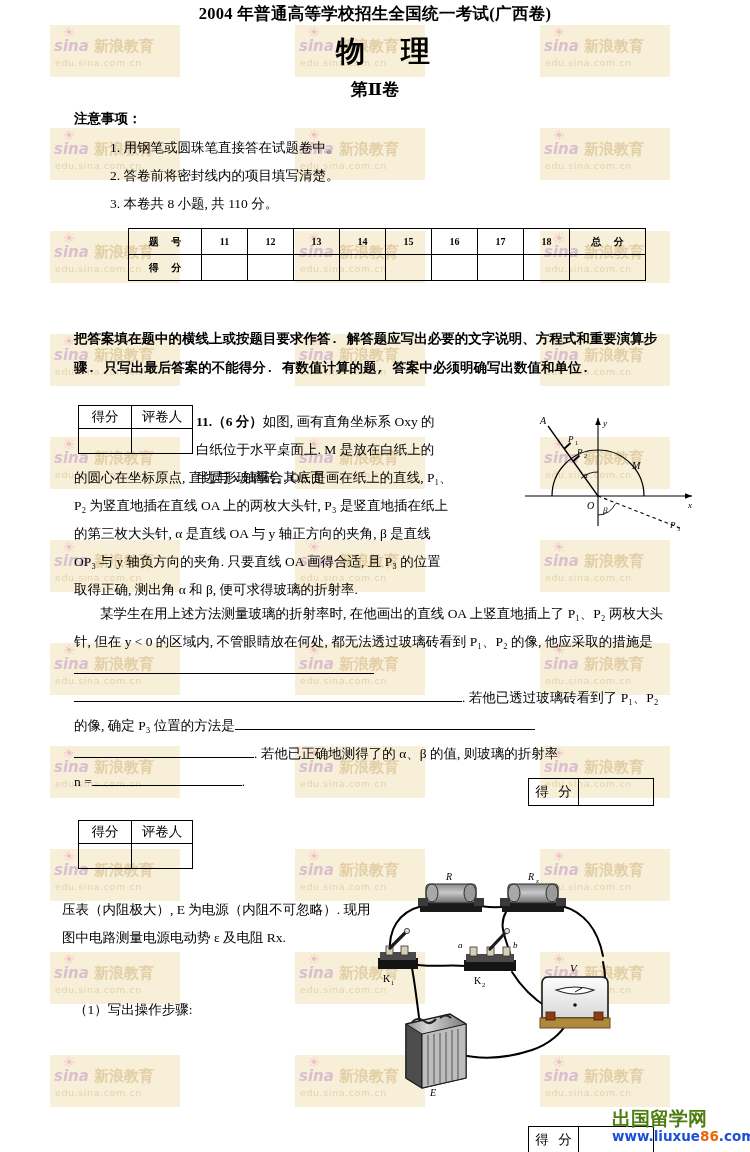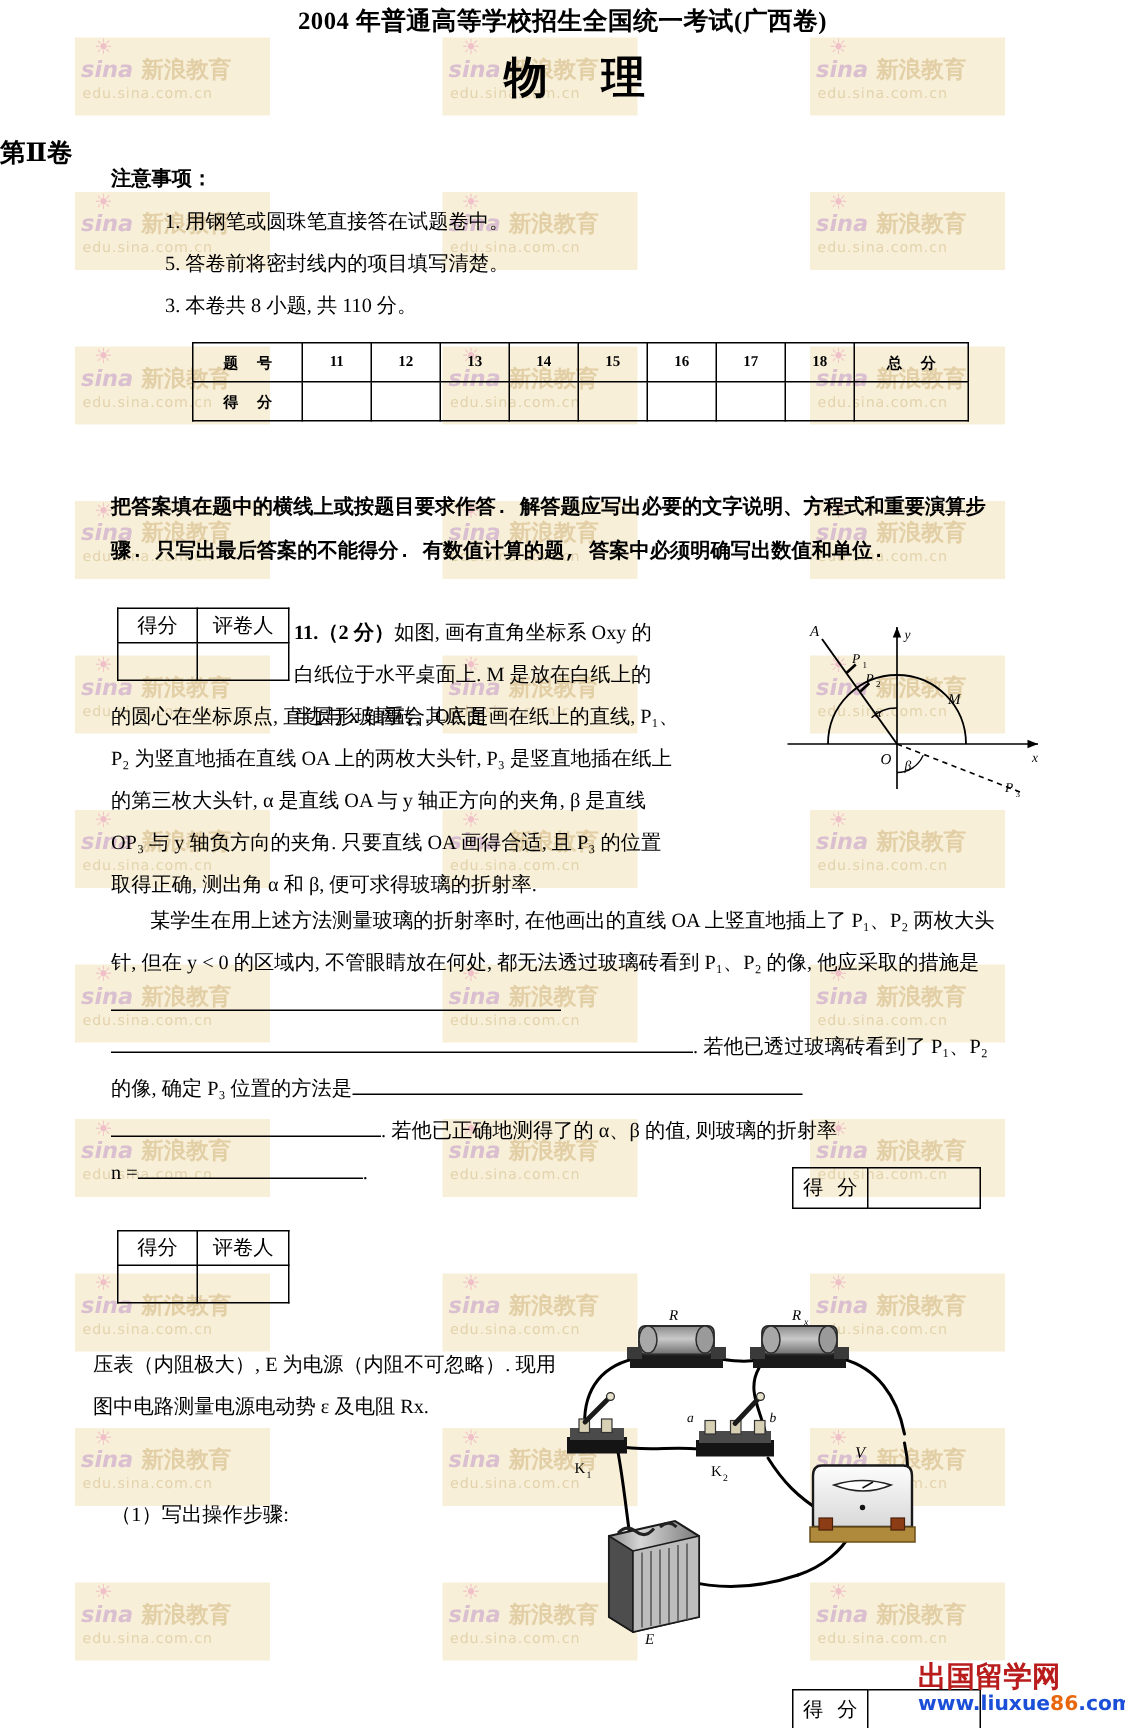--- a/index.html
+++ b/index.html
@@ -41,21 +41,21 @@
     position:absolute;left:0;right:0;top:3px;text-align:center;
     font-size:16.5px;font-weight:bold;letter-spacing:.3px;
   }
   .title-subject{
     position:absolute;left:0;right:0;top:32px;text-align:center;
     font-size:29px;font-weight:bold;letter-spacing:36px;
     text-indent:36px;
     margin-left:16px;
   }
   .title-volume{
-    position:absolute;left:0;right:0;top:90px;text-align:left;
+    position:absolute;left:0;right:0;top:78px;text-align:center;
     font-size:17px;font-weight:bold;
   }
 
   .notes-head{
     position:absolute;left:74px;top:110px;
     font-size:13.5px;font-weight:bold;
   }
   .note{
     position:absolute;left:110px;font-size:13.5px;
   }
@@ -114,21 +114,21 @@
   
   #fig-optics{position:absolute;left:520px;top:408px;width:180px;height:125px;}
 
   
   #fig-circuit{position:absolute;left:370px;top:872px;width:265px;height:225px;}
 
   
   #site-wm{position:absolute;left:612px;top:1108px;width:135px;text-align:left;z-index:5;}
   #site-wm .cn{
     font-family:"DejaVu Sans","Liberation Sans",sans-serif;
-    font-size:19px;font-weight:bold;color:#b91c1c;letter-spacing:0px;
+    font-size:19px;font-weight:bold;color:#4d7c0f;letter-spacing:0px;
     line-height:21px;
   }
   #site-wm .url{
     font-family:"DejaVu Sans","Liberation Sans",sans-serif;
     font-size:13.5px;font-weight:bold;color:#1b4fd8;letter-spacing:0px;
     line-height:15px;
   }
   #site-wm .url .hl{color:#e8670c;}
 </style>
 </head>
@@ -303,21 +303,21 @@
   </div>
 
 <div id="page">
 
   <div class="title-main">2004 年普通高等学校招生全国统一考试(广西卷)</div>
   <div class="title-subject">物理</div>
   <div class="title-volume">第Ⅱ卷</div>
 
   <div class="notes-head">注意事项：</div>
   <div class="note n1">1. 用钢笔或圆珠笔直接答在试题卷中。</div>
-  <div class="note n2">5. 答卷前将密封线内的项目填写清楚。</div>
+  <div class="note n2">2. 答卷前将密封线内的项目填写清楚。</div>
   <div class="note n3">3. 本卷共 8 小题, 共 110 分。</div>
 
   <table class="score-table">
     <tbody>
         <tr>
       <td class="hdr">题 号</td>
       <td class="num">11</td>
       <td class="num">12</td>
       <td class="num">13</td>
       <td class="num">14</td>
@@ -350,21 +350,21 @@
       <td class="lbl">得分</td>
       <td class="lbl2">评卷人</td>
     </tr>
     <tr>
       <td class="blank"></td>
       <td class="blank"></td>
     </tr>
   </tbody>
     </table>
 
-  <div class="q q11a"><b>11.（2 分）</b><span>如图, 画有直角坐标系 Oxy 的白纸位于水平桌面上. M 是放在白纸上的半圆形玻璃砖, 其底面</span></div>
+  <div class="q q11a"><b>11.（6 分）</b><span>如图, 画有直角坐标系 Oxy 的白纸位于水平桌面上. M 是放在白纸上的半圆形玻璃砖, 其底面</span></div>
   <div class="q q11b">的圆心在坐标原点, 直边与 x 轴重合. OA 是画在纸上的直线, P₁、P₂ 为竖直地插在直线 OA 上的两枚大头针, P₃ 是竖直地插在纸上的第三枚大头针, α 是直线 OA 与 y 轴正方向的夹角, β 是直线 OP₃ 与 y 轴负方向的夹角. 只要直线 OA 画得合适, 且 P₃ 的位置取得正确, 测出角 α 和 β, 便可求得玻璃的折射率.</div>
 
   <div class="q q11c">
     <span style="padding-left:26px">某学生在用上述方法测量玻璃的折射率时, 在他画出的直线 OA 上竖直地插上了 P₁、P₂ 两枚大头针, 但在 y &lt; 0 的区域内, 不管眼睛放在何处, 都无法透过玻璃砖看到 P₁、P₂ 的像, 他应采取的措施是</span><span class="blankline" style="width:300px"></span><br>
     <span class="blankline" style="width:388px"></span><span>. 若他已透过玻璃砖看到了 P₁、P₂ 的像, 确定 P₃ 位置的方法是</span><span class="blankline" style="width:300px"></span><br>
     <span class="blankline" style="width:180px"></span><span>. 若他已正确地测得了的 α、β 的值, 则玻璃的折射率</span><br>
     <span>n =</span><span class="blankline" style="width:150px"></span><span>.</span>
   </div>
 
   <svg id="fig-optics" viewBox="0 0 180 125">

